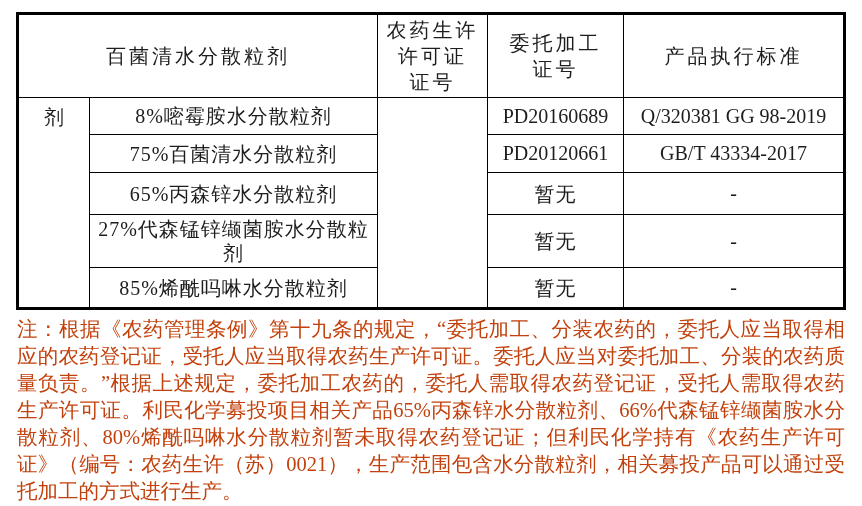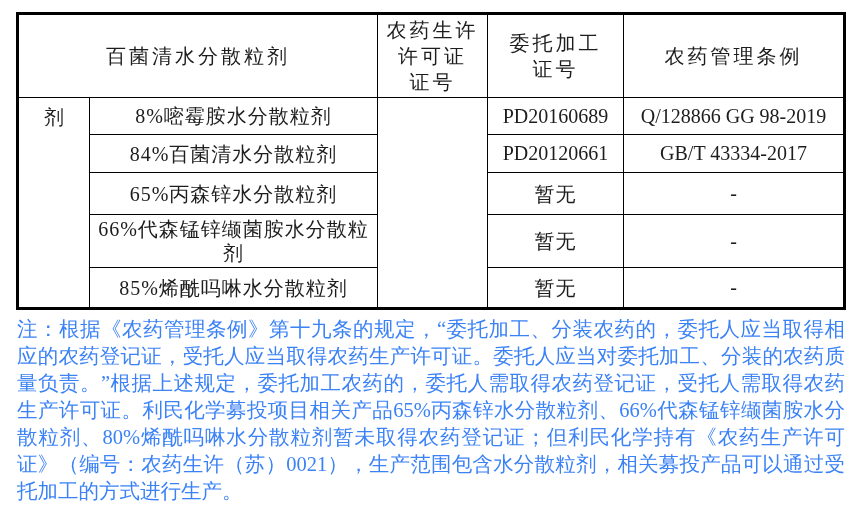--- a/index.html
+++ b/index.html
@@ -52,21 +52,21 @@
   }
   .note {
     position: absolute;
     left: 17px;
     top: 316px;
     width: 828px;
     margin: 0;
     font-size: 20.5px;
     line-height: 27px;
     text-align: justify;
-    color: #3b82f6;
+    color: #c2410c;
   }
 </style>
 </head>
 <body>
 
 <table class="cert-table">
   <colgroup>
     <col style="width:72px">
     <col style="width:288px">
     <col style="width:110px">
@@ -74,41 +74,41 @@
     <col style="width:221px">
   </colgroup>
   <tbody>
     <tr style="height:84px">
       <th colspan="2">百菌清水分散粒剂</th>
       <th class="pre">农药生许
 许可证
 证号</th>
       <th class="pre">委托加工
 证号</th>
-      <th>农药管理条例</th>
+      <th>产品执行标准</th>
     </tr>
     <tr style="height:37px">
       <td rowspan="5" class="cn cat-cell">剂</td>
       <td class="cn">8%嘧霉胺水分散粒剂</td>
       <td rowspan="5"></td>
       <td>PD20160689</td>
-      <td>Q/128866 GG 98-2019</td>
+      <td>Q/320381 GG 98-2019</td>
     </tr>
     <tr style="height:38px">
-      <td class="cn">84%百菌清水分散粒剂</td>
+      <td class="cn">75%百菌清水分散粒剂</td>
       <td>PD20120661</td>
       <td>GB/T 43334-2017</td>
     </tr>
     <tr style="height:42px">
       <td class="cn">65%丙森锌水分散粒剂</td>
       <td class="cn">暂无</td>
       <td>-</td>
     </tr>
     <tr style="height:53px">
-      <td class="cn">66%代森锰锌缬菌胺水分散粒剂</td>
+      <td class="cn">27%代森锰锌缬菌胺水分散粒剂</td>
       <td class="cn">暂无</td>
       <td>-</td>
     </tr>
     <tr style="height:41px">
       <td class="cn">85%烯酰吗啉水分散粒剂</td>
       <td class="cn">暂无</td>
       <td>-</td>
     </tr>
   </tbody>
 </table>

